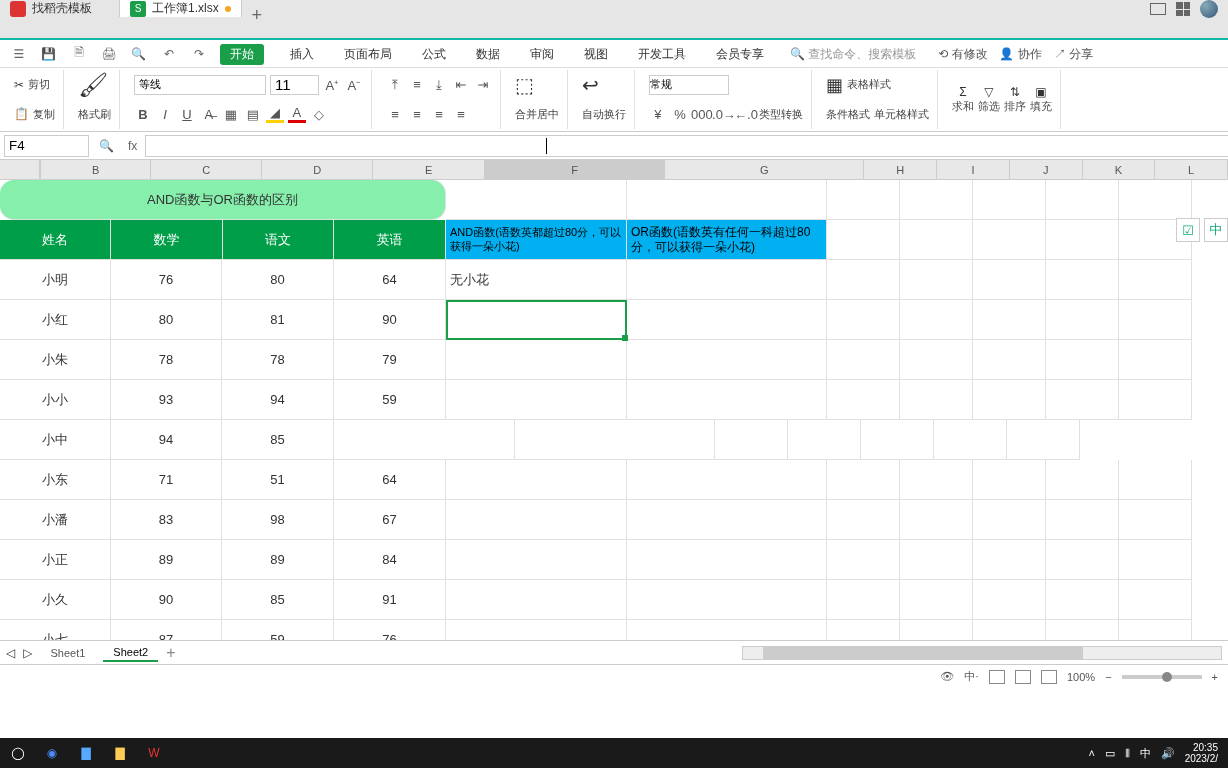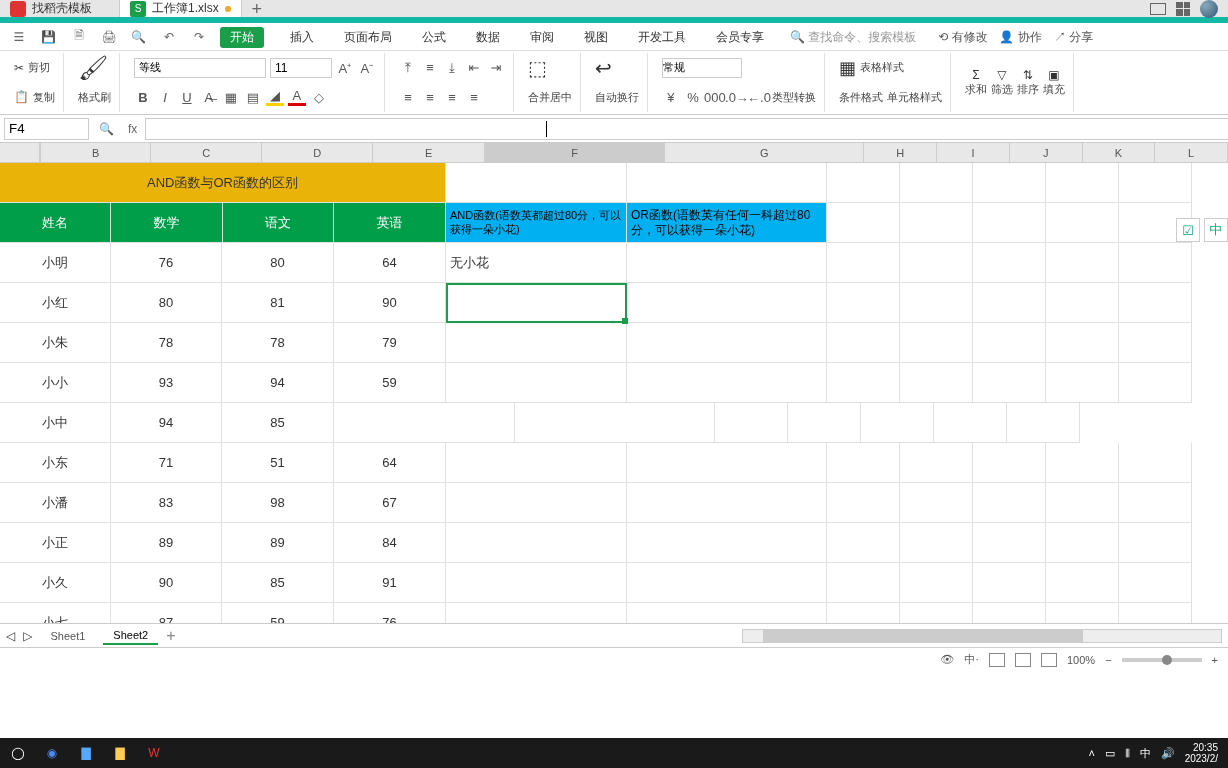--- a/index.html
+++ b/index.html
@@ -1,19 +1,19 @@
 <!DOCTYPE html>
 <html><head>
 <meta charset="utf-8">
 <style>
 * { box-sizing: border-box; margin: 0; padding: 0; font-family: "Microsoft YaHei", sans-serif; }
 body { background: #fff; width: 1228px; height: 768px; overflow: hidden; font-size: 12px; color: #333; }
 
 
-.tabbar { height: 23px; background: #e6e6e6; display: flex; align-items: center; border-bottom: 6px solid #14b8a6; }
+.tabbar { height: 40px; background: #e6e6e6; display: flex; align-items: flex-start; border-bottom: 2px solid #14b8a6; }
 .tab { display: flex; align-items: center; padding: 0 10px; border-right: 1px solid #ccc; background: #e6e6e6; gap: 6px; min-width: 120px; }
 .tab.active { background: #fff; }
 .tab .dot { width: 6px; height: 6px; border-radius: 50%; background: #f5a623; }
 .tab .icon-d { width: 16px; height: 16px; background: #d33; border-radius: 3px; display: inline-block; }
 .tab .icon-s { width: 16px; height: 16px; background: #1a9e4a; color: #fff; font-size: 10px; text-align: center; line-height: 16px; border-radius: 2px; }
 .tabbar .plus { width: 30px; text-align: center; line-height: 30px; font-size: 18px; color: #666; }
 .tabbar .right { margin-left: auto; display: flex; align-items: center; gap: 10px; padding-right: 10px; }
 .tabbar .right .sq { width: 16px; height: 12px; border: 1px solid #666; }
 .tabbar .right .grid4 { width: 14px; height: 14px; display: grid; grid-template-columns: 1fr 1fr; gap: 1px; }
 .tabbar .right .grid4 div { background: #666; }
@@ -29,21 +29,21 @@
 .menu .mitem.active { background: #1a9e4a; color: #fff; border-radius: 3px; padding: 2px 10px; }
 .menu .search { color: #999; }
 .menu .right { margin-left: auto; display: flex; gap: 12px; align-items: center; padding-right: 10px; color: #555; }
 
 
 .ribbon { height: 64px; border-bottom: 1px solid #ccc; display: flex; align-items: stretch; padding: 2px 6px; gap: 6px; }
 .rgroup { display: flex; flex-direction: column; justify-content: center; border-right: 1px solid #e0e0e0; padding: 0 8px; }
 .rgroup .row { display: flex; align-items: center; gap: 4px; }
 .rgroup .lbl { font-size: 11px; color: #444; }
 .fontsel { width: 132px; height: 20px; border: 1px solid #ccc; font-size: 11px; padding: 0 4px; }
-.sizesel { width: 62px; height: 20px; border: 1px solid #ccc; font-size: 12px; padding: 0 4px; }
+.sizesel { width: 49px; height: 20px; border: 1px solid #ccc; font-size: 15px; padding: 0 4px; }
 .fmtbtn { width: 18px; height: 18px; display: inline-flex; align-items: center; justify-content: center; color: #555; font-size: 13px; }
 .numsel { width: 80px; height: 20px; border: 1px solid #ccc; font-size: 11px; }
 
 
 .fbar { height: 28px; display: flex; align-items: center; border-bottom: 1px solid #ccc; }
 .namebox { width: 85px; height: 22px; border: 1px solid #ccc; margin: 0 4px; padding: 0 4px; }
 .fx { padding: 0 8px; color: #666; }
 .finput { flex: 1; height: 22px; border: 1px solid #ccc; border-right: none; position: relative; }
 .cursor { position: absolute; left: 400px; top: 2px; width: 1px; height: 16px; background: #000; }
 
@@ -51,21 +51,21 @@
 .gridwrap { position: relative; height: 480px; overflow: hidden; }
 .colhdrs { display: flex; height: 20px; }
 .colhdrs .rowa { width: 40px; background: #e8e8e8; border-right: 1px solid #ccc; border-bottom: 1px solid #ccc; }
 .colhdr { background: #e8e8e8; border-right: 1px solid #ccc; border-bottom: 1px solid #ccc; text-align: center; line-height: 20px; font-size: 11px; color: #555; }
 .colhdr.sel { background: #ccc; }
 .gbody { display: flex; }
 .cells { flex: 1; position: relative; }
 .row { display: flex; height: 40px; }
 .cell { border-right: 1px solid #e0e0e0; border-bottom: 1px solid #e0e0e0; display: flex; align-items: center; justify-content: center; font-size: 13px; }
 .cell.lalign { justify-content: flex-start; padding-left: 4px; }
-.merged-yellow { background: #eab308; }
+.merged-yellow { background: #86efac; border-radius: 14px; }
 .hdr-green { background: #009e49; color: #fff; }
 .hdr-blue { background: #00b0f0; color: #000; }
 .selcell { position: absolute; border: 2px solid #1a9e4a; pointer-events: none; }
 .selhandle { position: absolute; right: -3px; bottom: -3px; width: 6px; height: 6px; background: #1a9e4a; } .cB { width: 111px; } .cC { width: 111px; } .cD { width: 112px; } .cE { width: 112px; }
 .cF { width: 181px; } .cG { width: 200px; } .cH { width: 73px; } .cI { width: 73px; } .cJ { width: 73px; } .cK { width: 73px; } .cL { width: 73px; }
 
 
 .sheettabs { height: 24px; border-top: 1px solid #ccc; display: flex; align-items: center; gap: 8px; padding: 0 6px; }
 .stab { padding: 2px 10px; font-size: 11px; color: #555; }
 .stab.active { border-bottom: 2px solid #1a9e4a; color: #000; }

